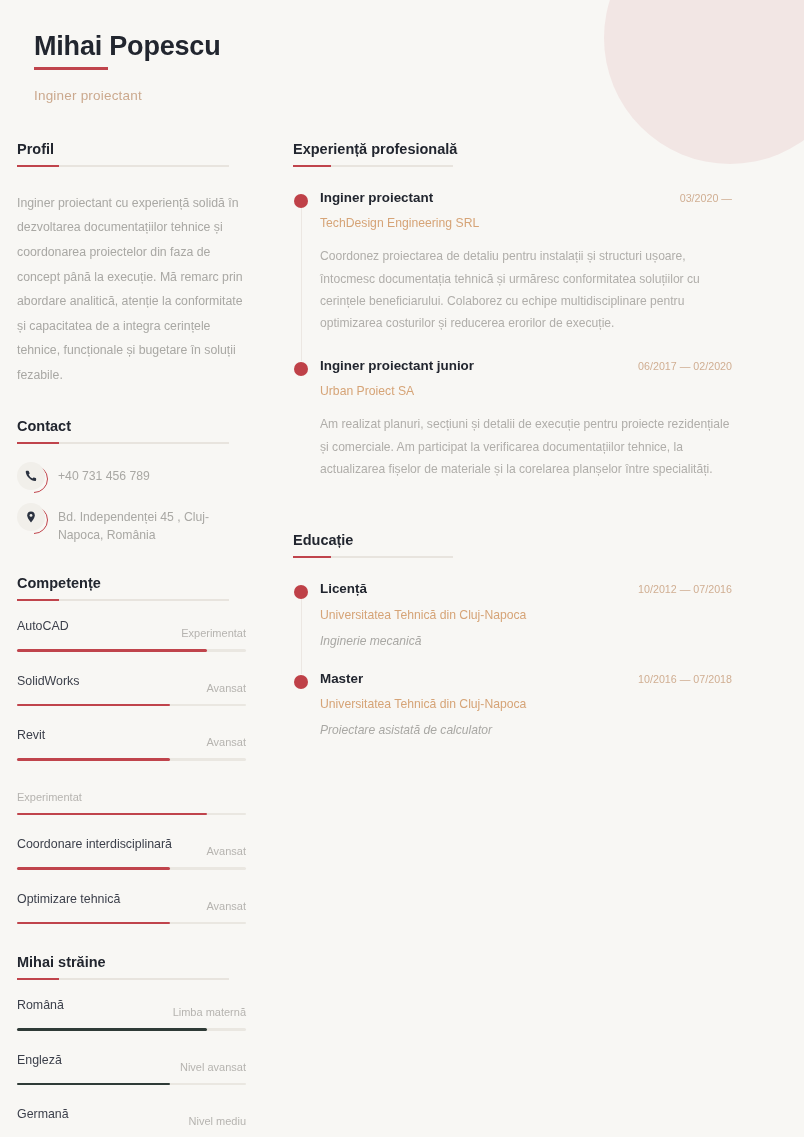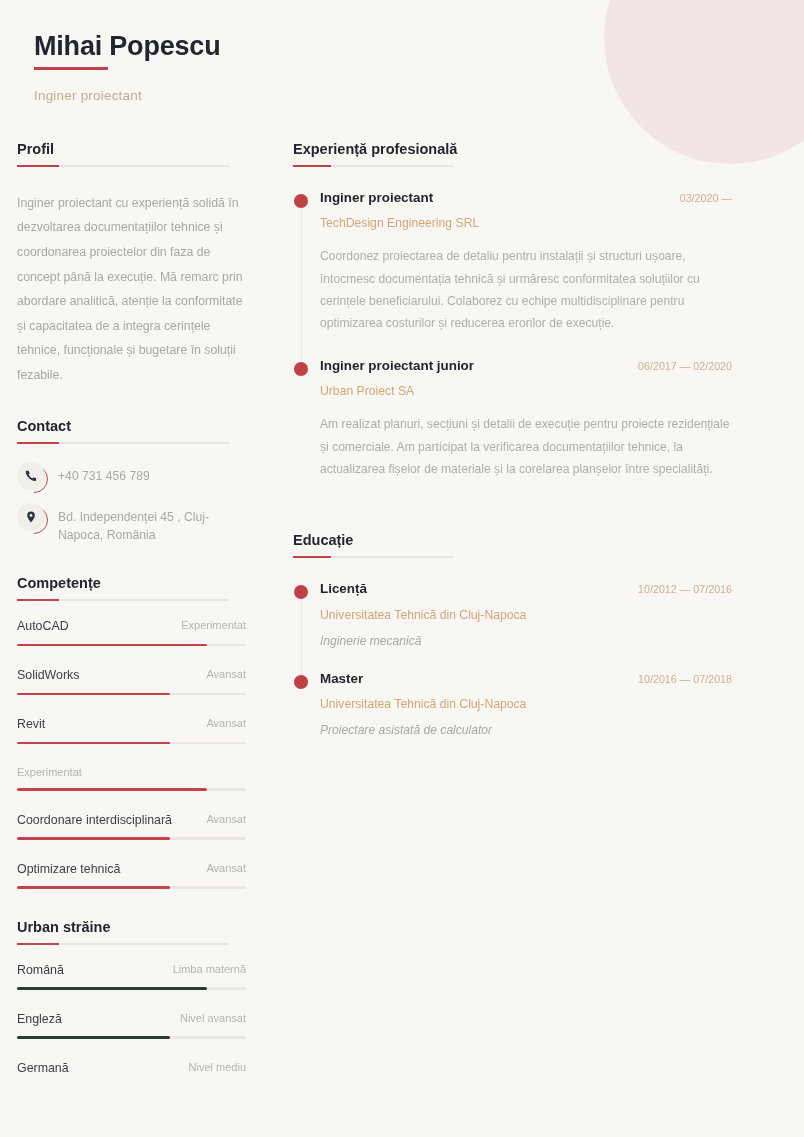--- a/index.html
+++ b/index.html
@@ -195,20 +195,21 @@
     font-size: 12.4px;
     color: #3b3f4a;
     line-height: 1.25;
   }
   .bar-level {
     font-size: 11px;
     color: #b6b4b0;
     white-space: nowrap;
     flex: 0 0 auto;
     padding-bottom: 1px;
+    margin-top: 8px;
   }
   .bar-track {
     position: relative;
     height: 2.5px;
     background: #eae7e1;
     border-radius: 2px;
   }
   .bar-fill {
     position: absolute;
     left: 0; top: 0; bottom: 0;
@@ -381,21 +382,21 @@
                 <span class="bar-level">Avansat</span>
               </div>
               <div class="bar-track">
                 <div class="bar-fill" style="width:67%"></div>
               </div>
             </div>
           </div>
       </div>
 
       <div class="section">
-        <div class="section-title">Urban străine</div>
+        <div class="section-title">Mihai străine</div>
         <div class="bar-list" id="languages-list">
             <div class="bar-item">
               <div class="bar-head">
                 <span class="bar-label">Română</span>
                 <span class="bar-level">Limba maternă</span>
               </div>
               <div class="bar-track">
                 <div class="bar-fill lang" style="width:83%"></div>
               </div>
             </div>

